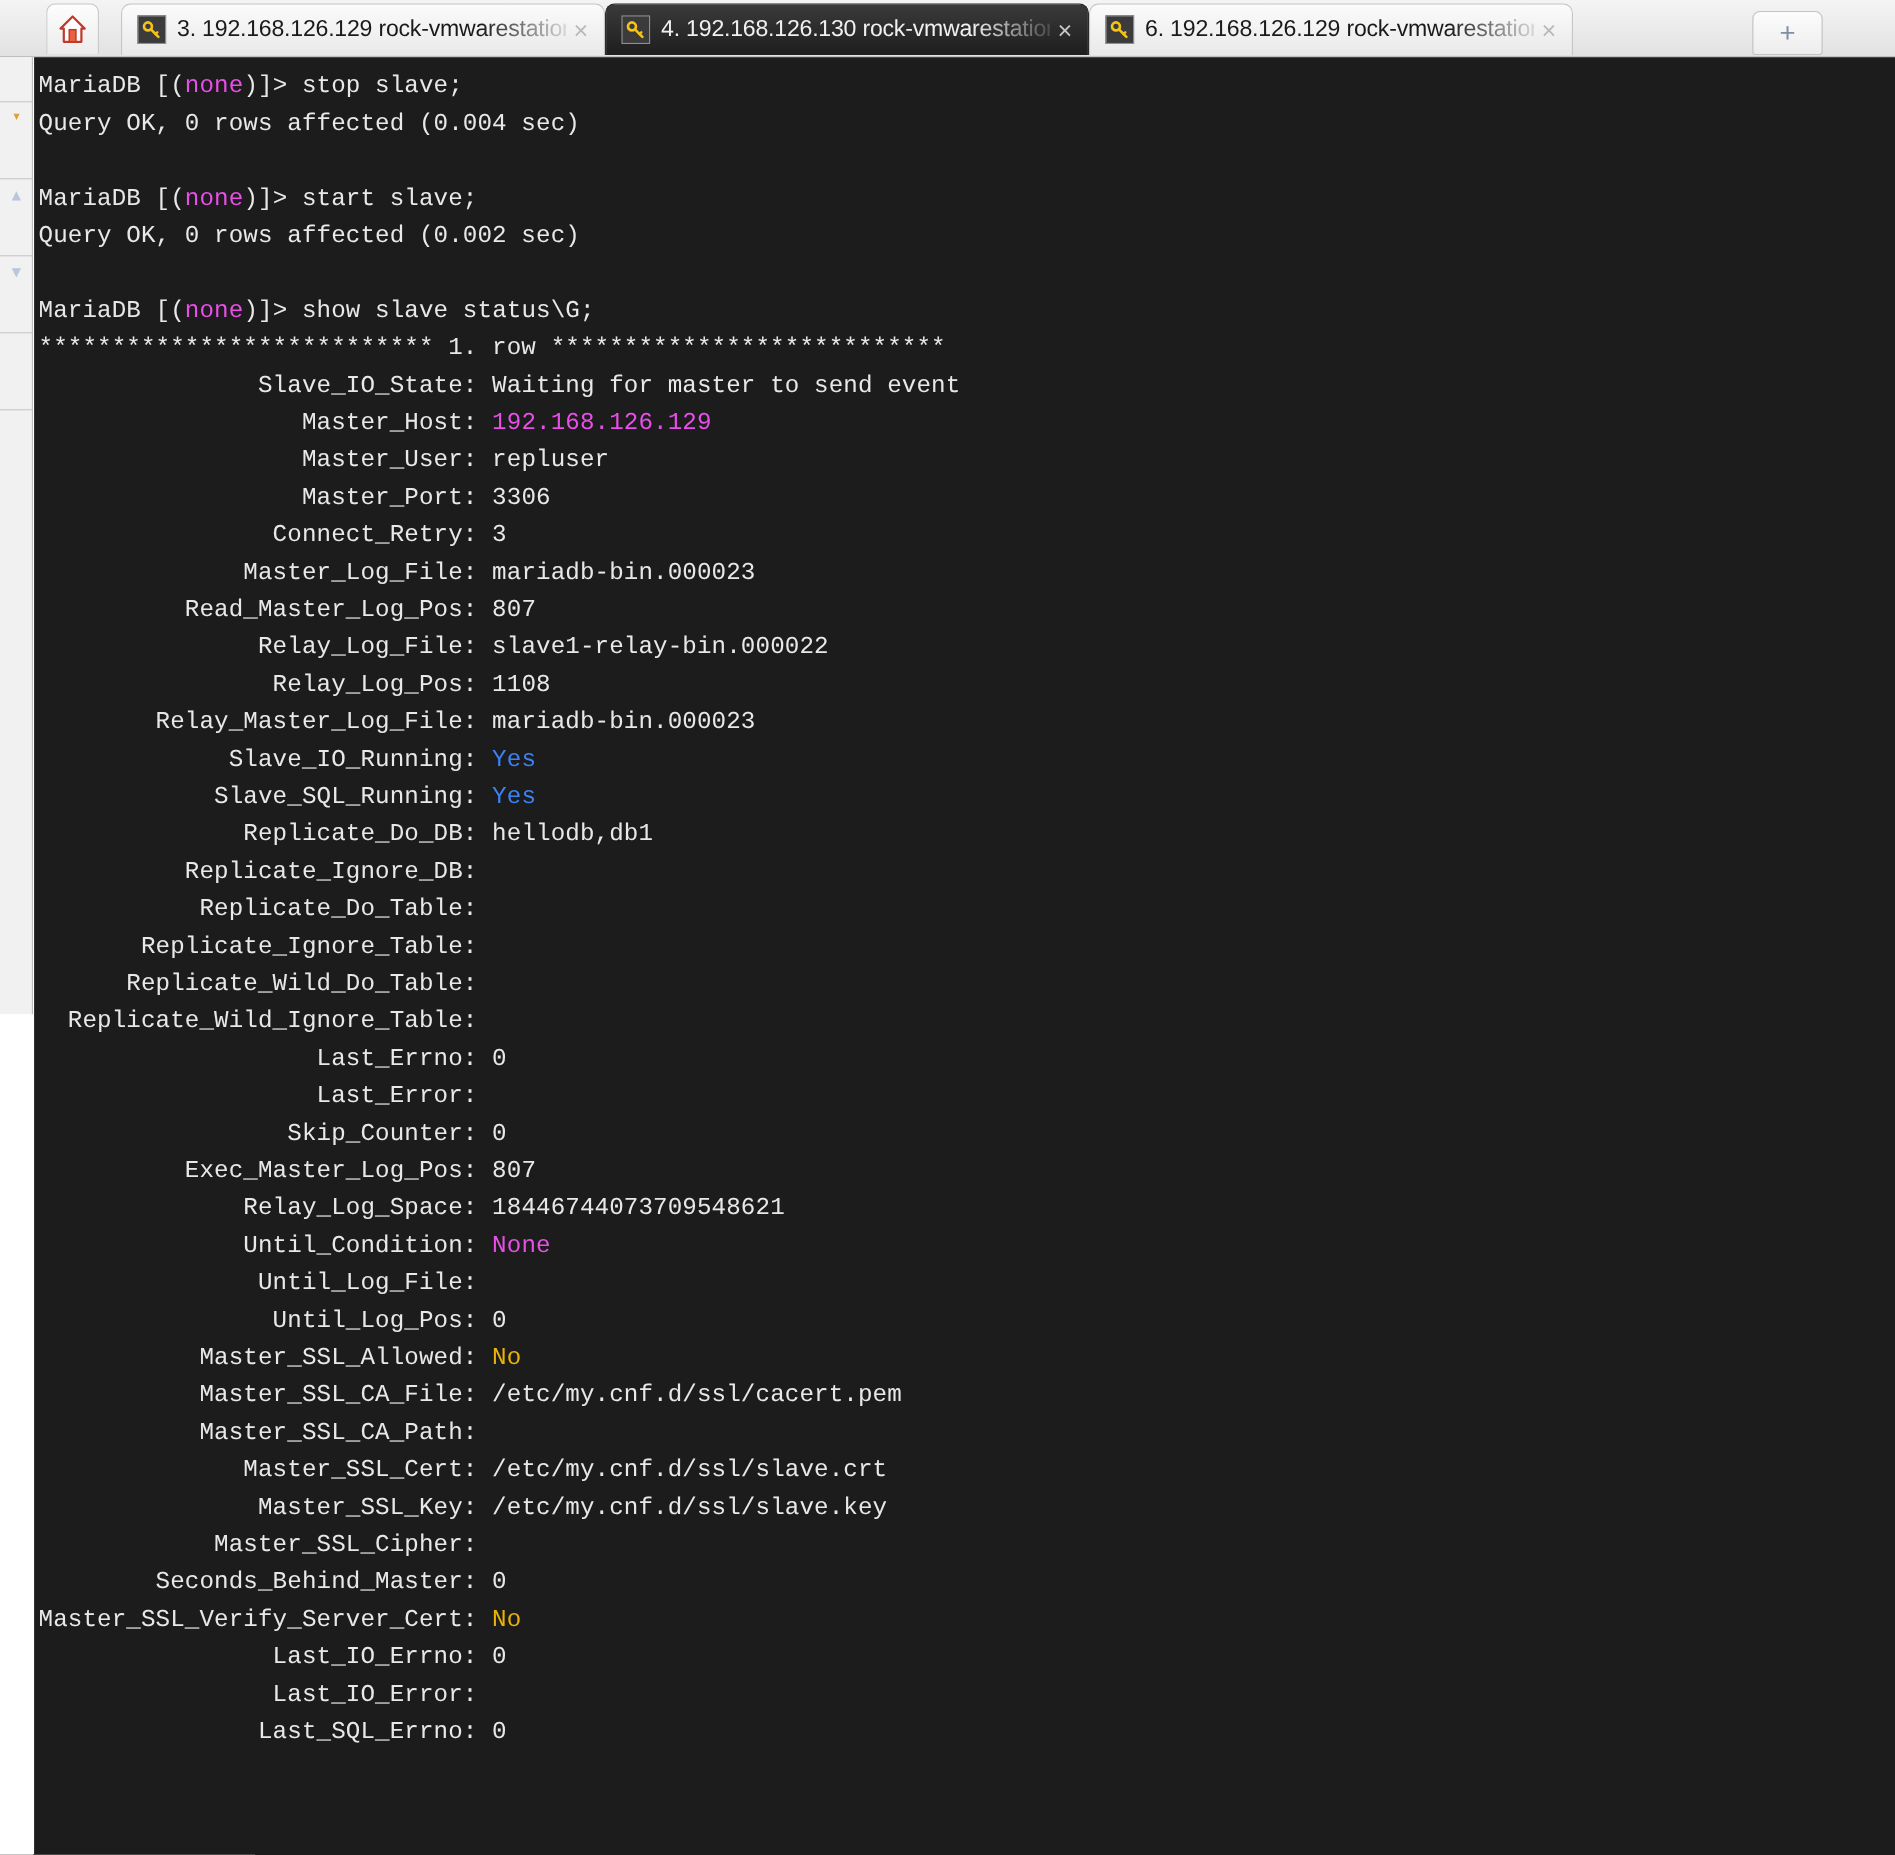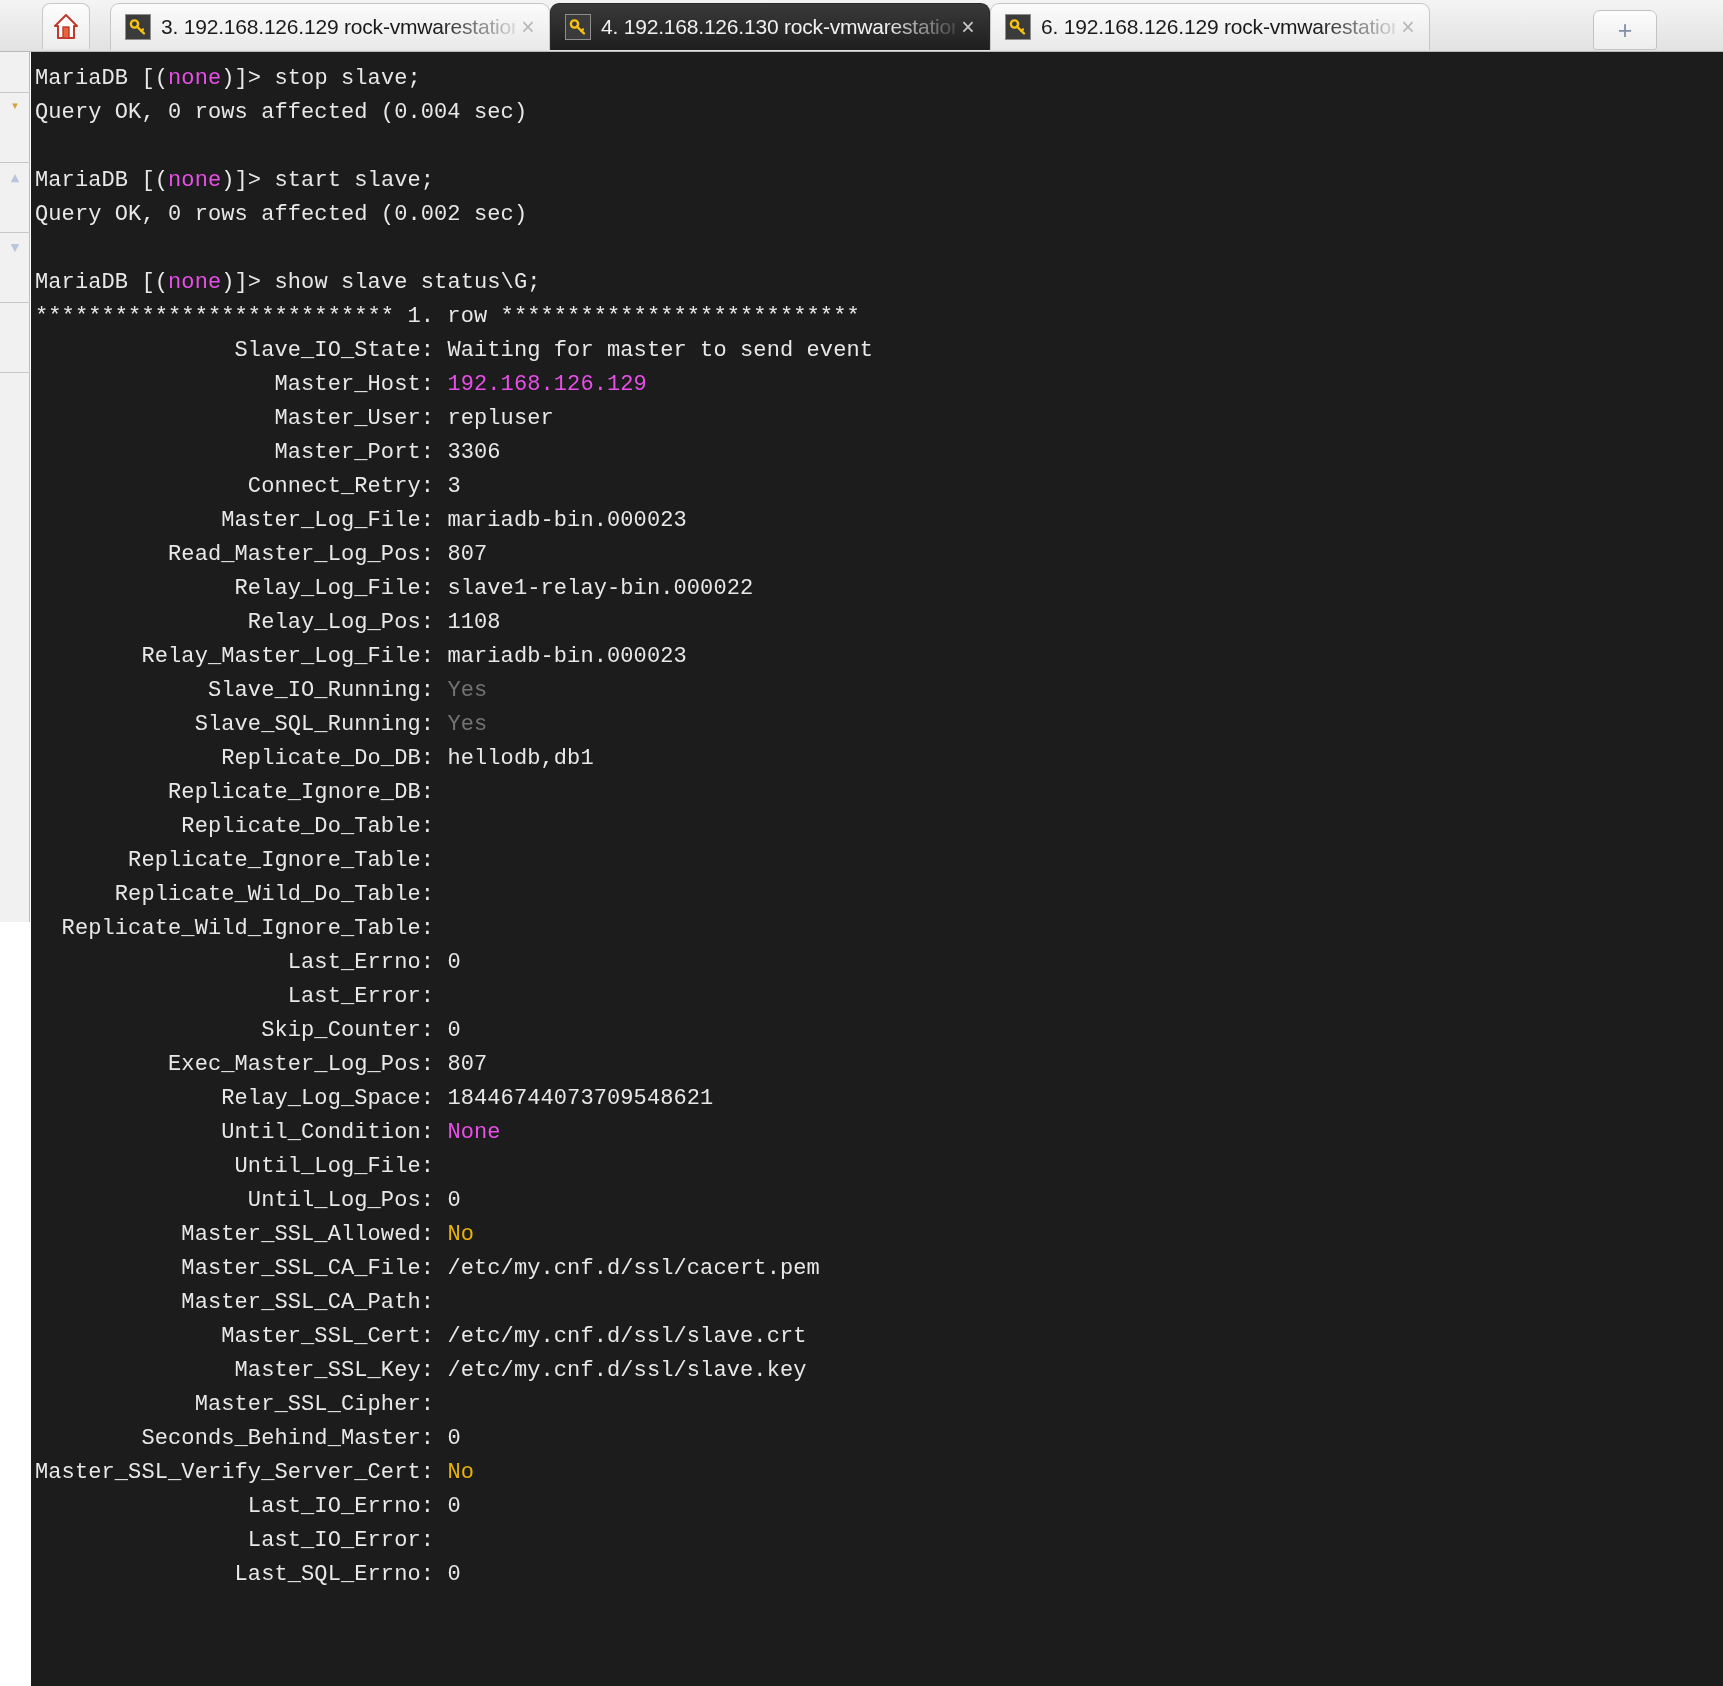--- a/index.html
+++ b/index.html
@@ -174,21 +174,21 @@
 
   .term-line {
     font-family: Liberation Mono, monospace;
     font-size: 22px;
     line-height: 34px;
     color: #e8e8e8;
     white-space: pre;
     letter-spacing: 0.1px;
   }
   .c-magenta { color: #e84ee8; }
-  .c-green   { color: #737373; }
+  .c-green   { color: #3b82f6; }
   .c-red     { color: #eab308; }
   .c-white   { color: #e8e8e8; }
 </style>
 </head>
 <body>
 
 <div id="app">
 
   <div class="tabbar">
 

